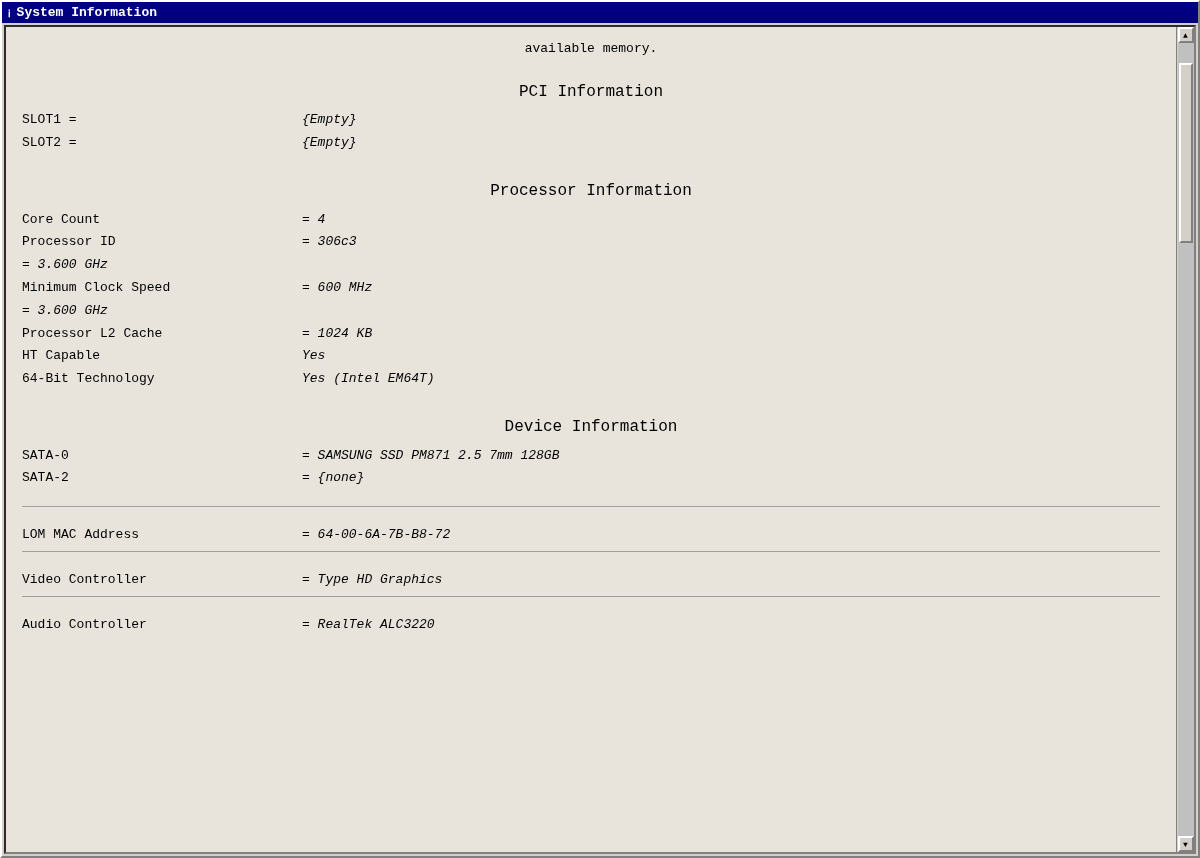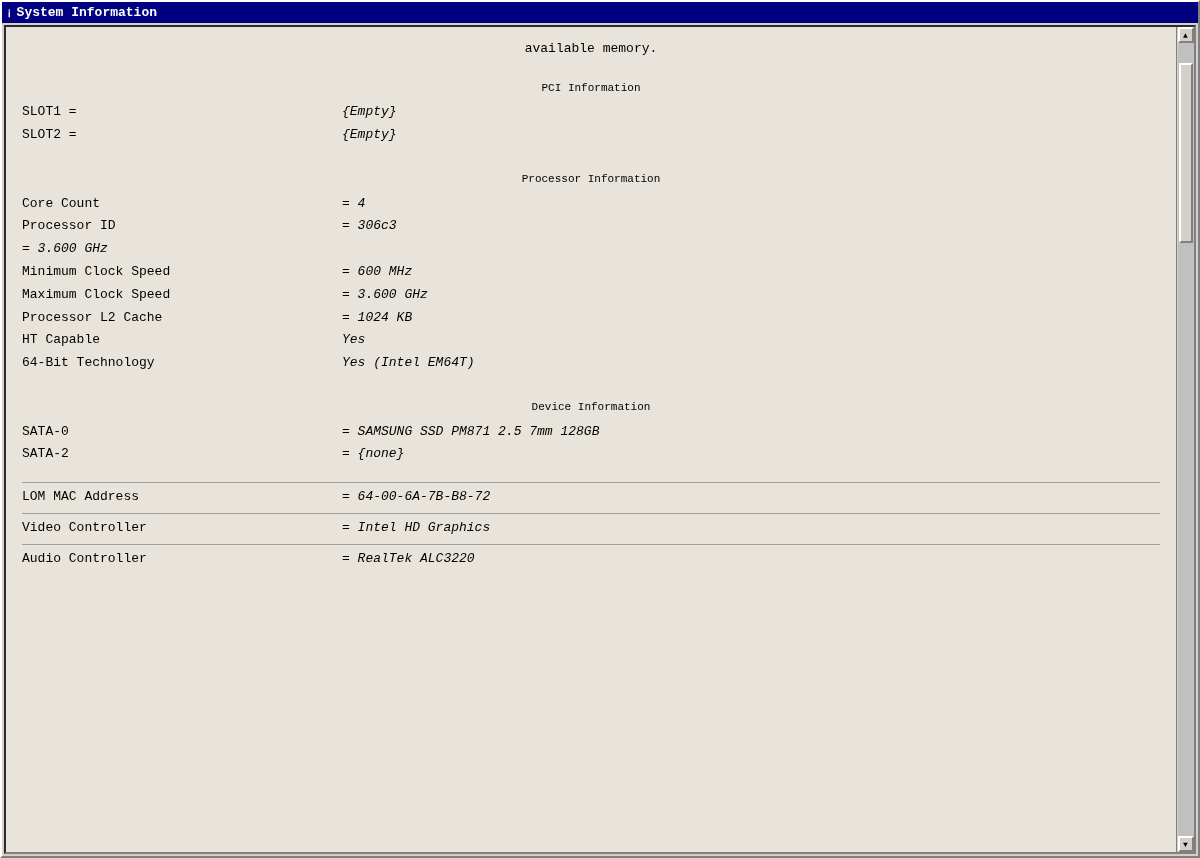--- a/index.html
+++ b/index.html
@@ -100,27 +100,26 @@
       border: 2px solid;
       border-top-color: #fff;
       border-left-color: #fff;
       border-right-color: #808080;
       border-bottom-color: #808080;
     }
 
     .section-header {
       text-align: center;
       margin: 12px 0 4px 0;
-      font-size: 11px;
+      font-size: 16px;
     }
 
     .info-row {
       display: flex;
       padding: 1px 0;
-      gap: 40px;
     }
 
     .info-label {
       min-width: 280px;
       padding-right: 8px;
     }
 
     .info-value {
       flex: 1;
       font-style: italic;
@@ -130,21 +129,21 @@
       padding: 4px 0 8px 0;
       text-align: center;
     }
 
     .divider {
       height: 12px;
     }
 
     .border-row {
       border-top: 1px solid #a0a0a0;
-      padding-top: 4px;
+      padding-top: 18px;
       margin-top: 4px;
     }
   </style>
 </head>
 <body>
 
 <div class="window">
   <div class="title-bar">
     <span style="font-size:10px;">ℹ</span>
     <span>System Information</span>
@@ -188,21 +187,20 @@
           <span class="info-value">= 306c3</span>
         </div>
         <div class="info-row">
           <span class="info-value">= 3.600 GHz</span>
         </div>
         <div class="info-row">
           <span class="info-label">Minimum Clock Speed</span>
           <span class="info-value">= 600 MHz</span>
         </div>
         <div class="info-row">
-          <span class="info-label">Maximum Clock Speed</span>
           <span class="info-value">= 3.600 GHz</span>
         </div>
         <div class="info-row">
           <span class="info-label">Processor L2 Cache</span>
           <span class="info-value">= 1024 KB</span>
         </div>
         <div class="info-row">
           <span class="info-label">HT Capable</span>
           <span class="info-value">Yes</span>
         </div>
@@ -234,21 +232,21 @@
       <div>
         <div class="info-row border-row">
           <span class="info-label">LOM MAC Address</span>
           <span class="info-value">= 64-00-6A-7B-B8-72</span>
         </div>
       </div>
 
       <div>
         <div class="info-row border-row">
           <span class="info-label">Video Controller</span>
-          <span class="info-value">= Intel HD Graphics</span>
+          <span class="info-value">= Type HD Graphics</span>
         </div>
       </div>
 
       <div>
         <div class="info-row border-row">
           <span class="info-label">Audio Controller</span>
           <span class="info-value">= RealTek ALC3220</span>
         </div>
       </div>
 

